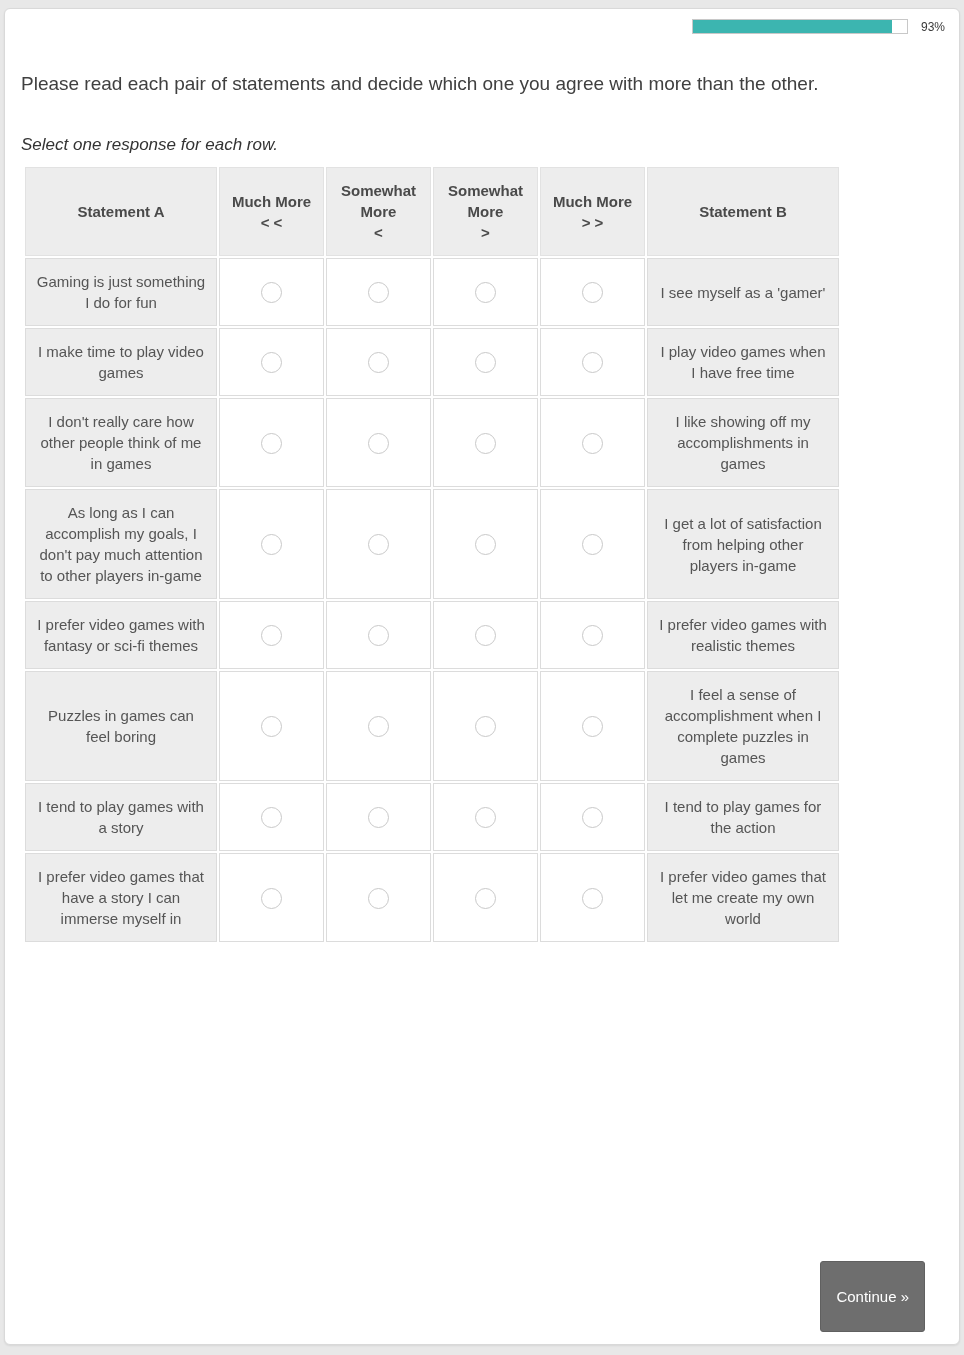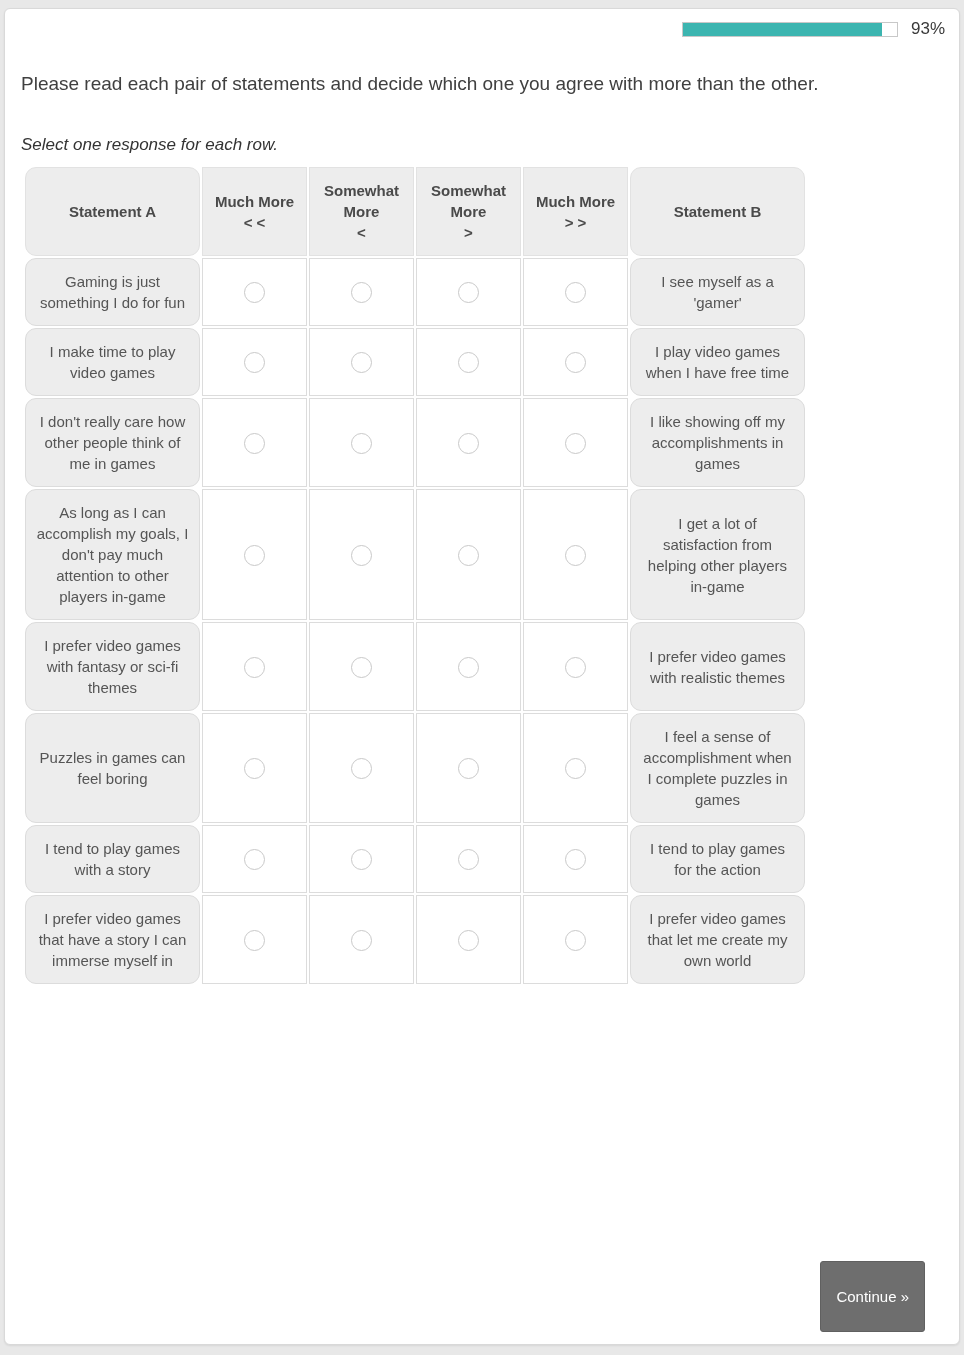--- a/index.html
+++ b/index.html
@@ -39,21 +39,21 @@
     height: 15px;
     background: #ffffff;
     border: 1px solid #c8c8c8;
     position: relative;
   }
   .progress-fill {
     height: 100%;
     background: #3cb5b0;
   }
   .progress-label {
-    font-size: 17px;
+    font-size: 12px;
     color: #3a3a3a;
   }
   
   .content {
     padding: 0 28px 0 16px;
   }
   .instructions {
     margin-top: 62px;
     color: #404040;
     font-size: 19px;
@@ -81,21 +81,21 @@
     line-height: 1.4;
     padding: 12px 10px;
   }
   table.matrix th {
     background: #ededed;
     border-color: #e2e2e2;
     color: #4a4a4a;
     font-weight: bold;
     height: 80px;
   }
-  th.col-statement, td.cell-statement { width: 175px; border-radius: 11px; }
+  th.col-statement, td.cell-statement { width: 192px; }
   th.col-choice, td.cell-radio { width: 105px; }
   td.cell-statement {
     background: #ededed;
     border-color: #e2e2e2;
     color: #555555;
   }
   td.cell-radio { background: #ffffff; }
   .hdr-sub { display: block; font-weight: bold; }
   input.radio {
     appearance: none;

